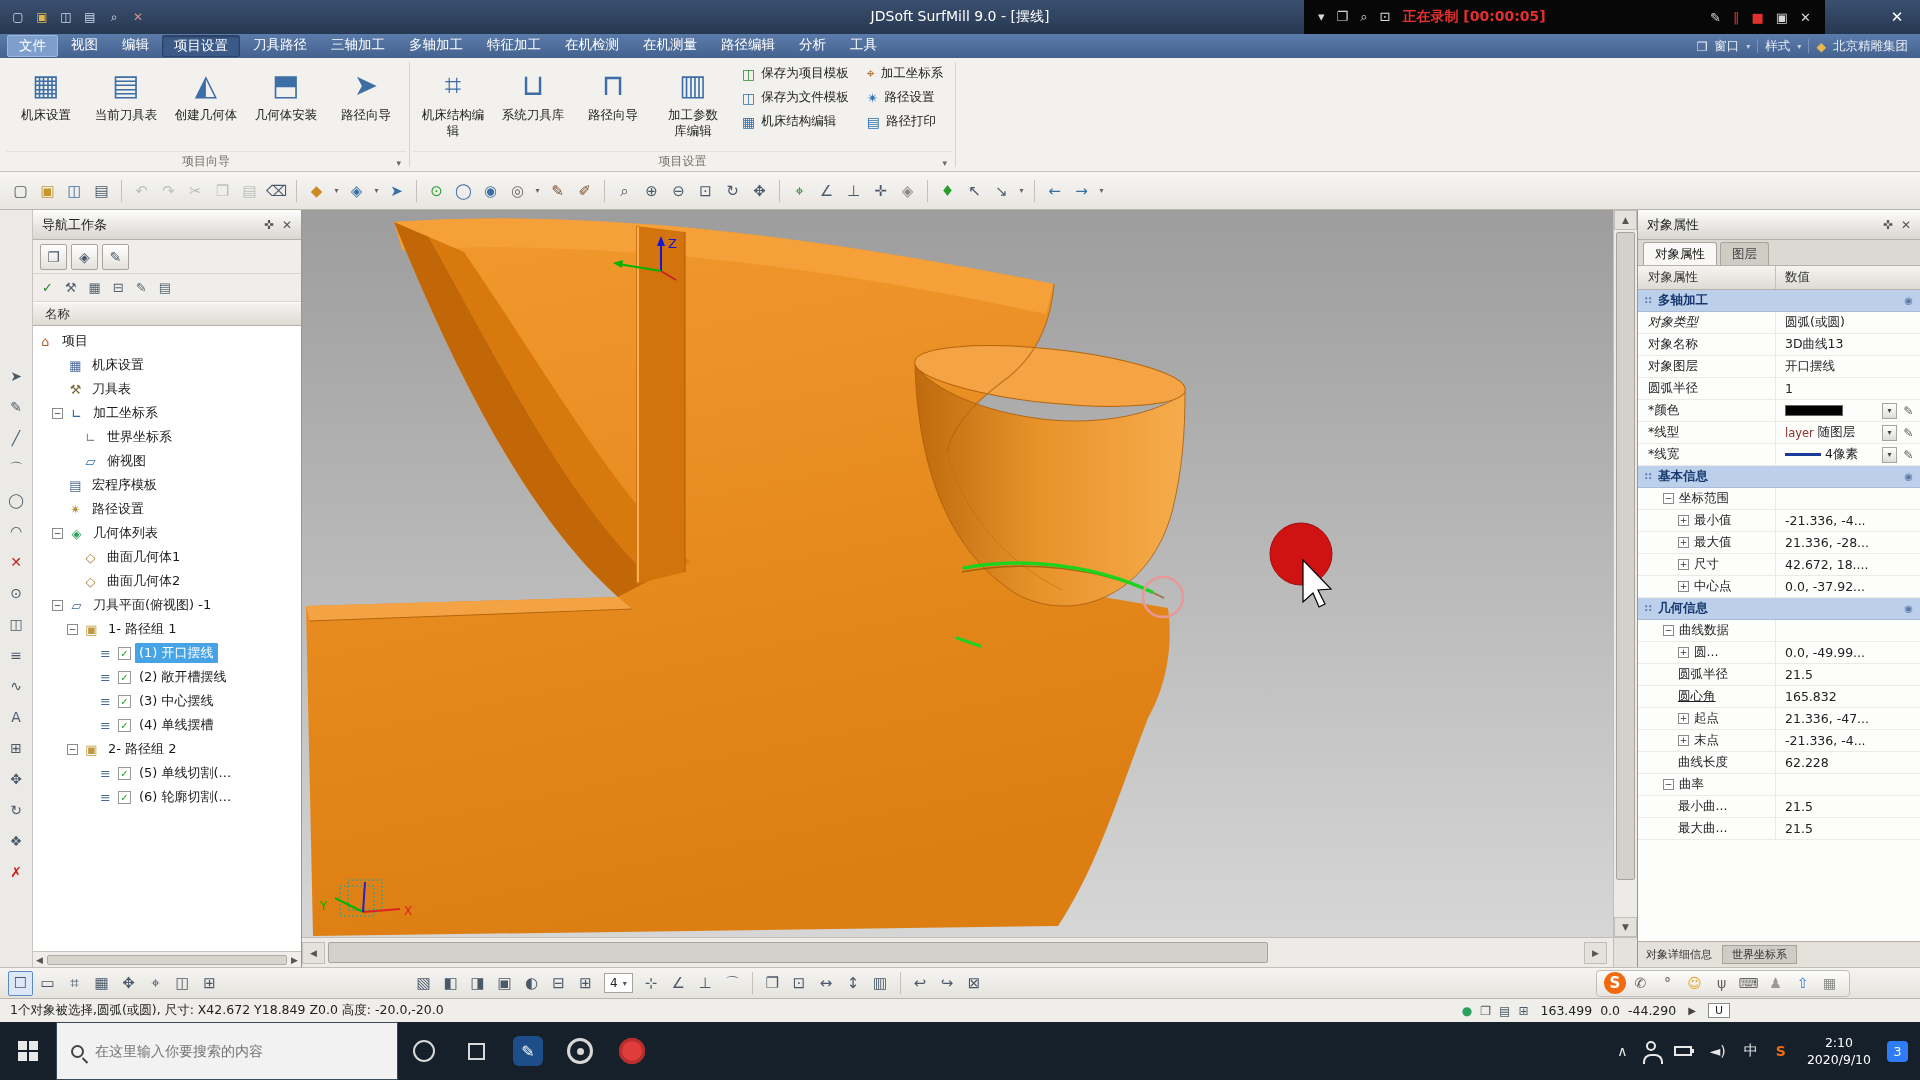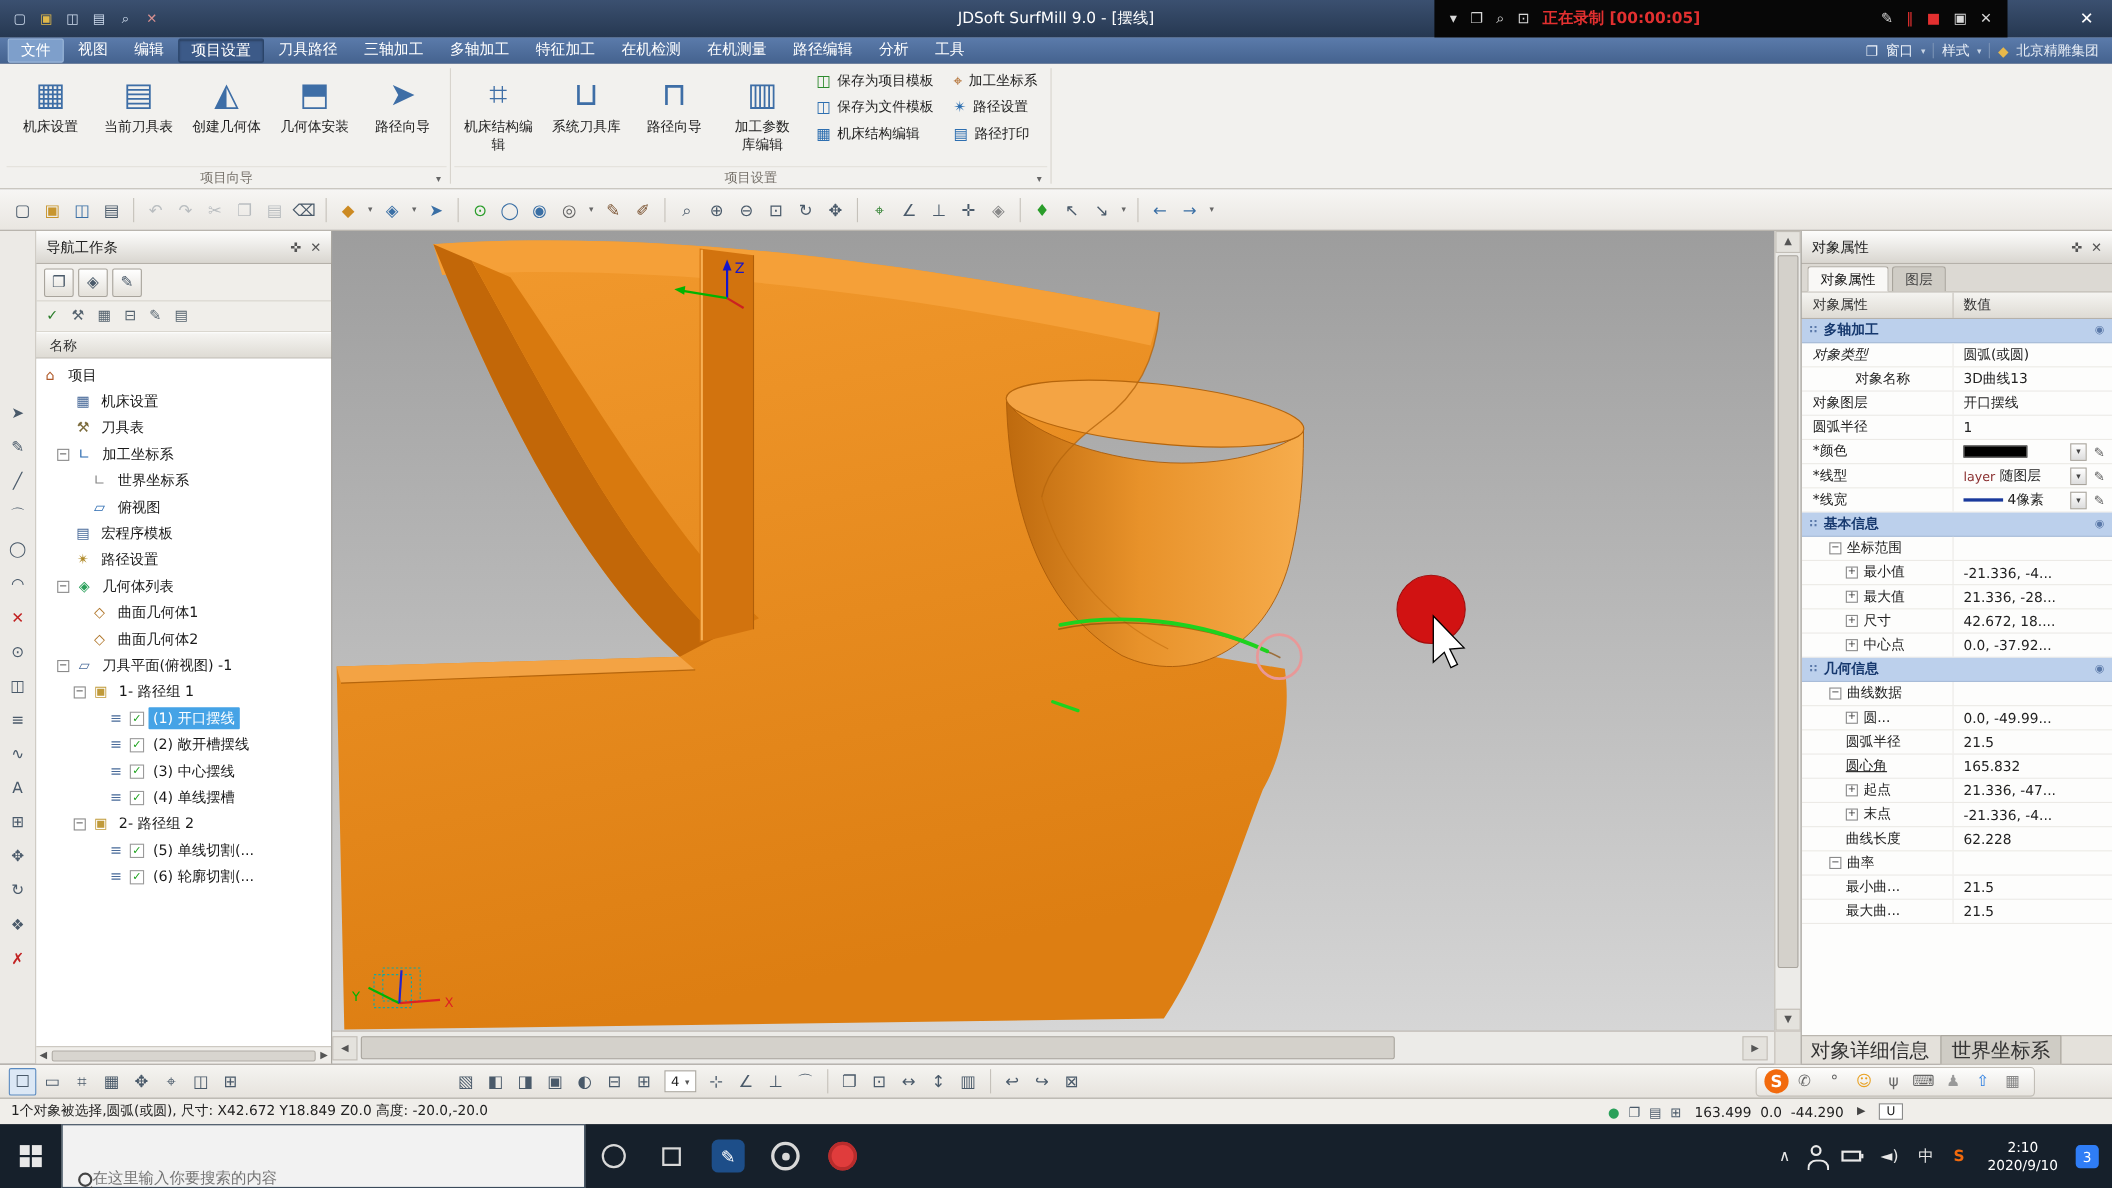--- a/index.html
+++ b/index.html
@@ -89,42 +89,42 @@
 .prow .vc{flex:1;display:flex;align-items:center;padding:0 4px 0 9px;height:100%;gap:4px;overflow:hidden;white-space:nowrap}
 .prow.section{background:#bcd0ec;color:#16386e;border-bottom:1px solid #a8bcd8;padding:0 7px;gap:6px;font-weight:bold}
 .sec-ico{font-size:10px;color:#5a78a8}
 .sec-right{margin-left:auto;font-size:10px;color:#5a78a8}
 .p-exp{width:11px;height:11px;border:1px solid #8a8a8a;background:#fff;font-size:9px;line-height:9px;text-align:center;color:#333;margin-right:5px;flex:none}
 .swatch{width:58px;height:11px;background:#000;border:1px solid #666}
 .combo-arrow{margin-left:auto;width:15px;height:16px;border:1px solid #a8a49c;background:linear-gradient(#fff,#ddd);font-size:8px;display:flex;align-items:center;justify-content:center;color:#444;flex:none}
 .pen{width:15px;text-align:center;color:#555;font-size:12px;flex:none}
 .lw-sample{width:36px;height:3px;background:#1a3a9c;flex:none}
 .layer-txt{color:#8b3030;font-size:11.5px}
-#prop-footer{height:26px;background:#e4e1db;border-top:1px solid #b5b1aa;display:flex;align-items:center;padding:0 8px;gap:10px;font-size:18px;color:#333;flex:none}
+#prop-footer{height:26px;background:#e4e1db;border-top:1px solid #b5b1aa;display:flex;align-items:center;padding:0 8px;gap:10px;font-size:11px;color:#333;flex:none}
 .footer-box{background:#cfccc5;border:1px solid #a8a49c;padding:1px 9px}
 
 #bottombar{position:absolute;top:967px;left:0;width:1920px;height:31px;background:linear-gradient(#f5f4f1,#e6e3dd);border-top:1px solid #c2beb7;display:flex;align-items:center;padding:0 8px;gap:2px}
 .bb-combo{display:flex;align-items:center;border:1px solid #a8a49c;background:#fff;height:20px;padding:0 5px;font-size:12px;gap:5px;margin:0 4px}
 .bb-combo .cc{font-size:8px;color:#555}
 #ime-bar{margin-left:auto;margin-right:62px;display:flex;align-items:center;gap:2px;background:linear-gradient(#fdfdfc,#e8e5e0);border:1px solid #c2beb7;border-radius:4px;padding:2px 7px;height:27px}
 .ime-ico{width:25px;height:22px;display:flex;align-items:center;justify-content:center;font-size:14px;color:#666}
 .ime-s{width:22px;height:22px;border-radius:50%;background:#f26a0d;color:#fff;font-weight:bold;font-size:15px;display:flex;align-items:center;justify-content:center}
 
 #statusbar{position:absolute;top:998px;left:0;width:1920px;height:24px;background:#f0eeea;border-top:1px solid #b9b5ae;display:flex;align-items:center;padding:0 10px;font-size:12.5px;color:#222}
 #sb-right{margin-left:auto;display:flex;align-items:center;gap:12px;margin-right:180px}
 .sb-ico{font-size:12px;color:#4a5a6a}
 #sb-coords{white-space:pre;font-size:12.5px}
 .sb-u{border:1px solid #8a8a8a;background:#fff;padding:0 6px;font-size:11px}
 #sb-play{font-size:10px;color:#444}
 
 #taskbar{position:absolute;top:1022px;left:0;width:1920px;height:58px;background:#16202b;display:flex;align-items:center;color:#fff}
 #tb-start{width:56px;height:100%;display:flex;align-items:center;justify-content:center}
 .win-logo{display:grid;grid-template-columns:9px 9px;grid-template-rows:9px 9px;gap:2px}
 .win-logo div{background:#e8e8e8}
-#tb-search{width:476px;height:100%;background:#f2f2f2;display:flex;align-items:flex-end;padding:0 14px;border:1px solid #3a4a5a}
+#tb-search{width:342px;height:100%;background:#f2f2f2;display:flex;align-items:center;padding:0 14px;gap:11px;border:1px solid #3a4a5a}
 #tb-search input{border:none;outline:none;background:transparent;font-size:14px;color:#444;width:340px;font-family:inherit}
 .mag{width:13px;height:13px;border:2px solid #444;border-radius:50%;position:relative;flex:none}
 .mag::after{content:"";position:absolute;width:2px;height:7px;background:#444;transform:rotate(-45deg);left:11px;top:10px}
 .tb-btn{width:52px;height:100%;display:flex;align-items:center;justify-content:center}
 .cortana{width:22px;height:22px;border:2px solid #d8d8d8;border-radius:50%}
 .taskview{width:17px;height:17px;border:2px solid #d8d8d8;position:relative}
 .taskview::after{content:"";position:absolute;left:4px;top:-7px;width:17px;height:17px;border:2px solid #8a98a8;z-index:-1}
 .app1{width:30px;height:30px;background:#1d4e89;border-radius:6px;display:flex;align-items:center;justify-content:center;color:#fff;font-size:16px}
 .app2{width:26px;height:26px;border:3px solid #d8d8d8;border-radius:50%;display:flex;align-items:center;justify-content:center}
 .app2 i{width:7px;height:7px;background:#d8d8d8;border-radius:50%}
@@ -585,21 +585,21 @@
         </div>
         <div class="prow">
           <div class="lc" style="padding-left: 10px; font-style: italic;">
             <span>对象类型</span>
           </div>
           <div class="vc">
             <span>圆弧(或圆)</span>
           </div>
         </div>
         <div class="prow">
-          <div class="lc" style="padding-left: 10px; justify-content: center;">
+          <div class="lc" style="padding-left: 10px;">
             <span>对象名称</span>
           </div>
           <div class="vc">
             <span>3D曲线13</span>
           </div>
         </div>
         <div class="prow">
           <div class="lc" style="padding-left: 10px;">
             <span>对象图层</span>
           </div>

